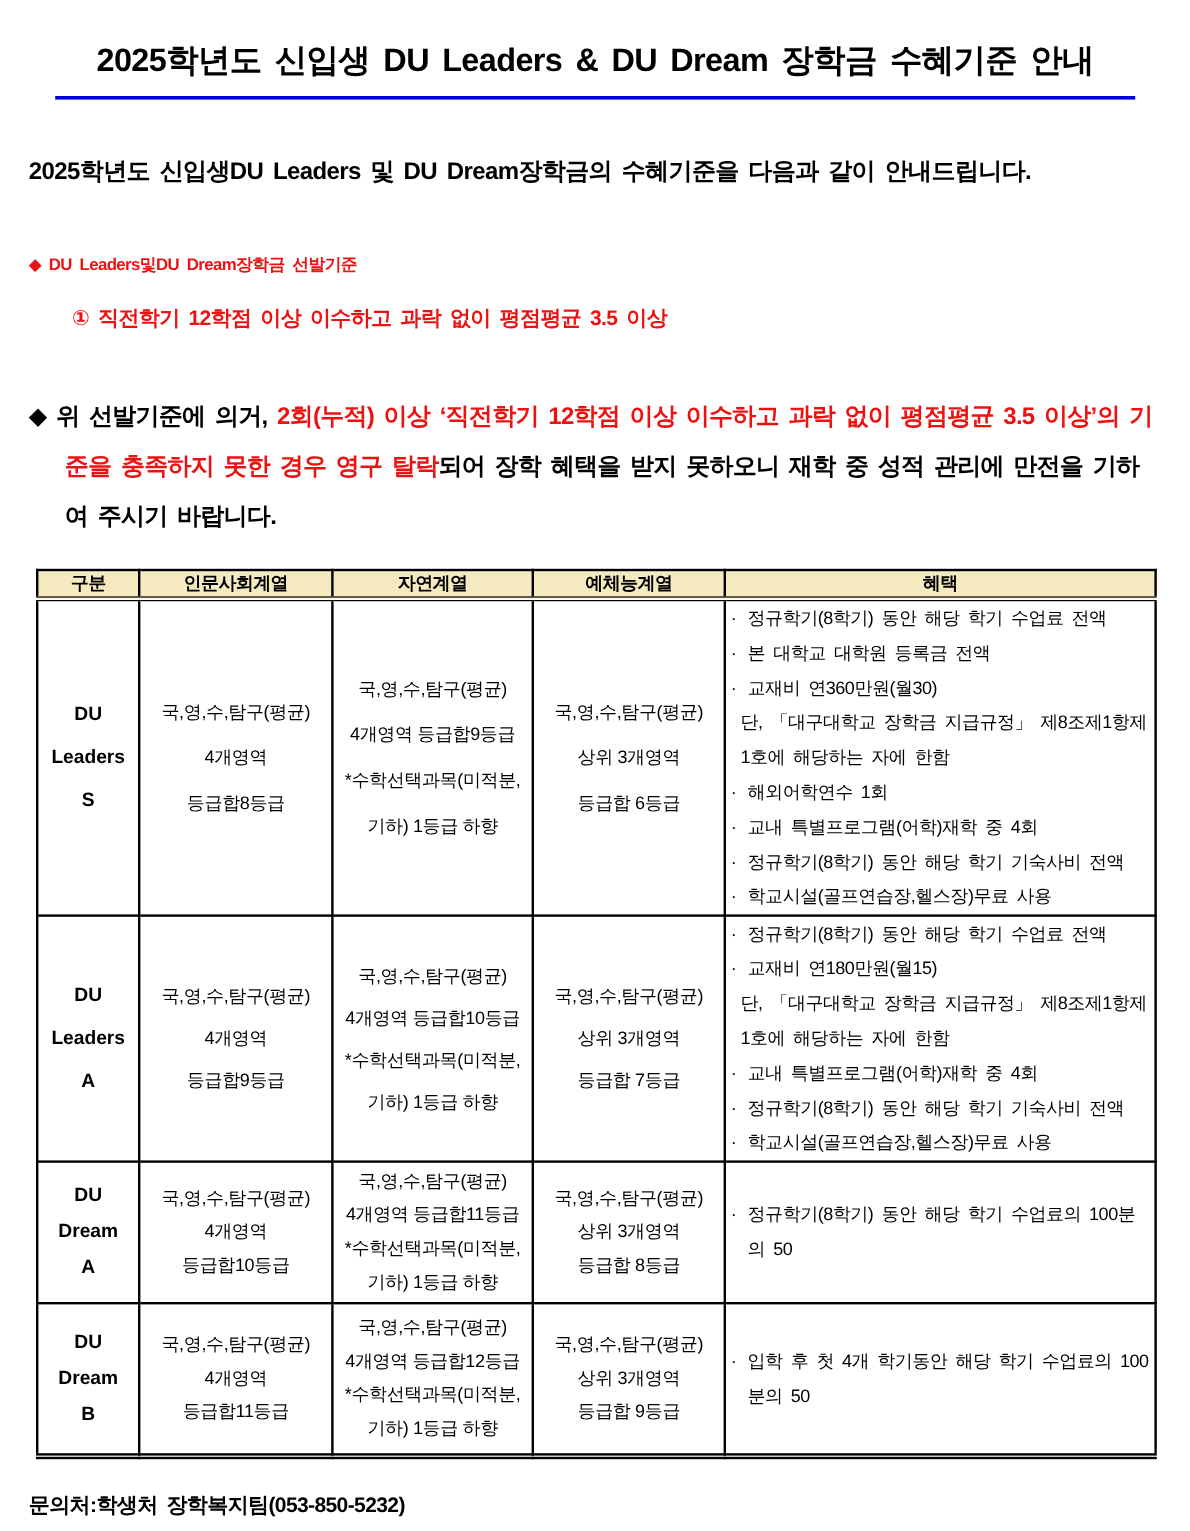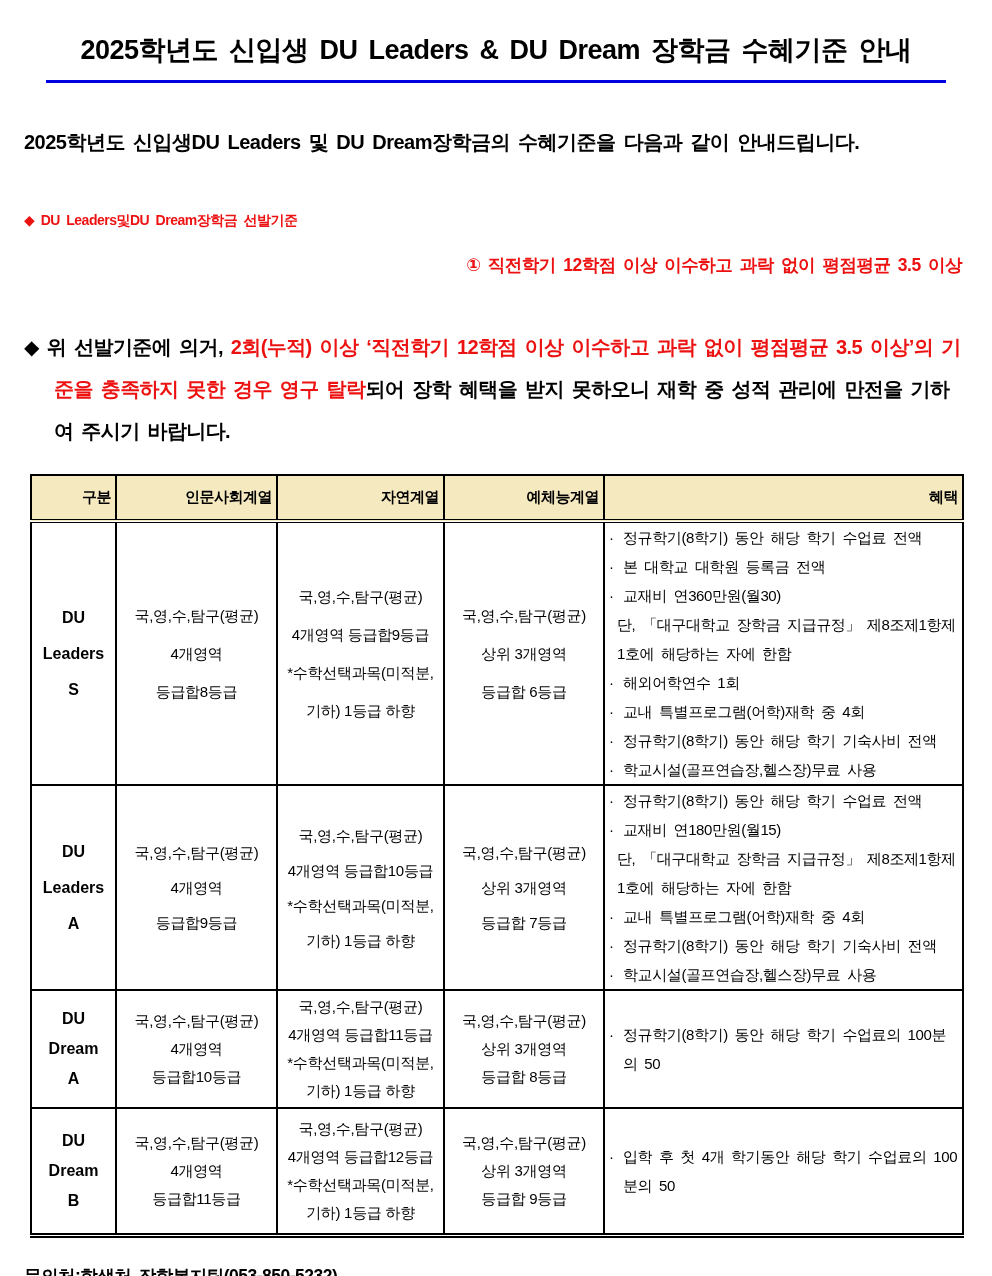--- a/index.html
+++ b/index.html
@@ -14,33 +14,33 @@
   .title-block { margin:0 16px; padding:6px 0 12px 0; border-bottom:3px solid #0000e0; }
   .doc-title { font-size:27px; font-weight:700; text-align:center; letter-spacing:-0.5px; word-spacing:4px; }
 
   
   .intro { margin:46px 0 0 -6px; font-size:20px; font-weight:700; letter-spacing:-0.5px; word-spacing:3px; }
 
   
   .section1 { margin:56px 0 0 -6px; }
   .section1 .heading { font-size:14px; font-weight:700; letter-spacing:-0.5px; word-spacing:3px; }
   .red { color:#ed1212; }
-  .section1 .items { margin:14px 0 0 36px;text-align:right; }
+  .section1 .items { margin:14px 0 0 36px; }
   .section1 .items .item { font-size:17.5px; font-weight:700; line-height:42px; letter-spacing:-0.5px; word-spacing:3px; }
 
   
   .section2 { margin:40px 0 0 -6px; font-size:20px; font-weight:700; line-height:42px;
               letter-spacing:-0.6px; word-spacing:3px; padding-left:30px; text-indent:-30px; }
   .section2 .diamond { margin-right:8px; }
 
   
   table.criteria { border-collapse:collapse; table-layout:fixed; width:932px; margin-top:22px;
                    border:2px solid #000; }
   table.criteria th, table.criteria td { border:2px solid #000; padding:0 4px; box-sizing:border-box; }
-  thead th { background:#f5e9c0; font-size:15px; font-weight:700; height:46px; text-align:right;
+  thead th { background:#f5e9c0; font-size:15px; font-weight:700; height:24px; text-align:center;
              letter-spacing:-0.5px; border-bottom:4px double #000 !important; }
   table.criteria { border-bottom:5px double #000; }
   tbody tr.row-0 { height:254px; }
   tbody tr.row-1 { height:204px; }
   tbody tr.row-2 { height:118px; }
   tbody tr.row-3 { height:127px; }
   td.cell-category { text-align:center; vertical-align:middle; font-size:16px; font-weight:700; line-height:36px;margin-top:40px; }
   tr.row-2 td.cell-category, tr.row-3 td.cell-category { line-height:30px; }
   td.cell-criteria { text-align:center; vertical-align:middle; font-size:15px; letter-spacing:-0.3px; }
   tr.row-0 td.cell-criteria { line-height:38px; }

